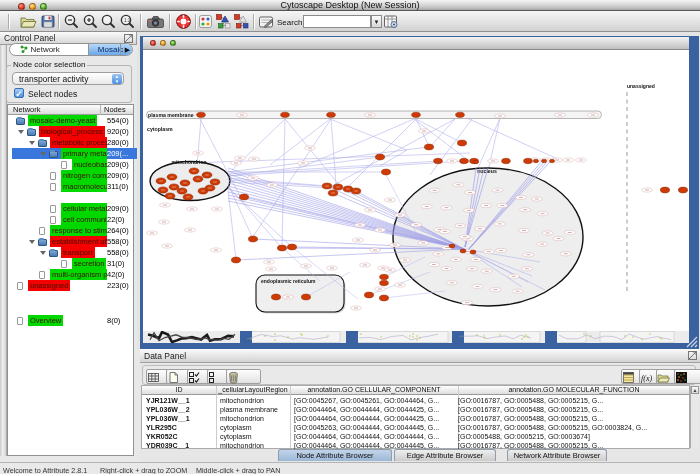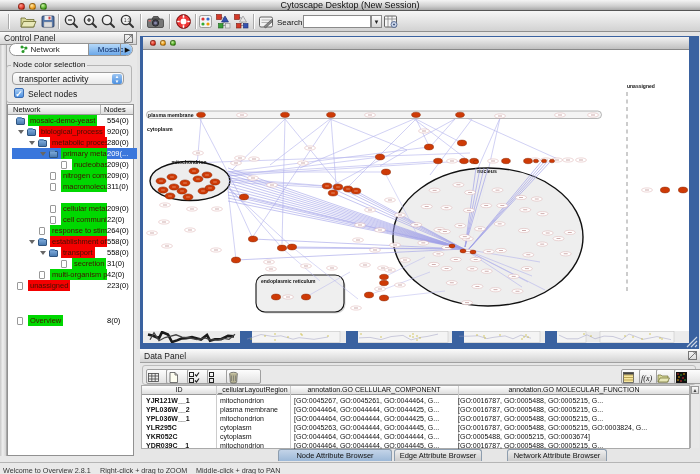--- a/index.html
+++ b/index.html
@@ -797,19 +797,19 @@
       <b>YDR039C__1</b>
       <span class="c2">mitochondrion</span>
       <span class="c3">[GO:0044464, GO:0044444, GO:0044445, G...</span>
       <span class="c4">[GO:0016787, GO:0005488, GO:0005215, G...</span>
     </div>
   <div id="dscroll">
       <div style="position:absolute;left:0px;top:0px;width:8px;height:8px;background:linear-gradient(#fafafa,#d8d8d8);border:1px solid #999;font-size:5px;text-align:center;line-height:7px;color:#444">▲</div>
     </div>
 </div>
 <div class="dtab" style="left:278px;width:114px;background:linear-gradient(#c3d4e8,#9cb8d8)">Node Attribute Browser</div>
-<div class="dtab" style="left:394px;width:88px">Edge Attribute Browser</div>
+<div class="dtab" style="left:394px;width:102px">Edge Attribute Browser</div>
 <div class="dtab" style="left:507px;width:100px">Network Attribute Browser</div>
 <div class="abs" id="statusbar">
-  <span style="left:3px">Welcome to Overview 2.8.1</span>
+  <span style="left:3px">Welcome to Attribute 2.8.1</span>
   <span style="left:100px">Right-click + drag to ZOOM</span>
   <span style="left:196px">Middle-click + drag to PAN</span>
 </div>
 
 </body></html>

